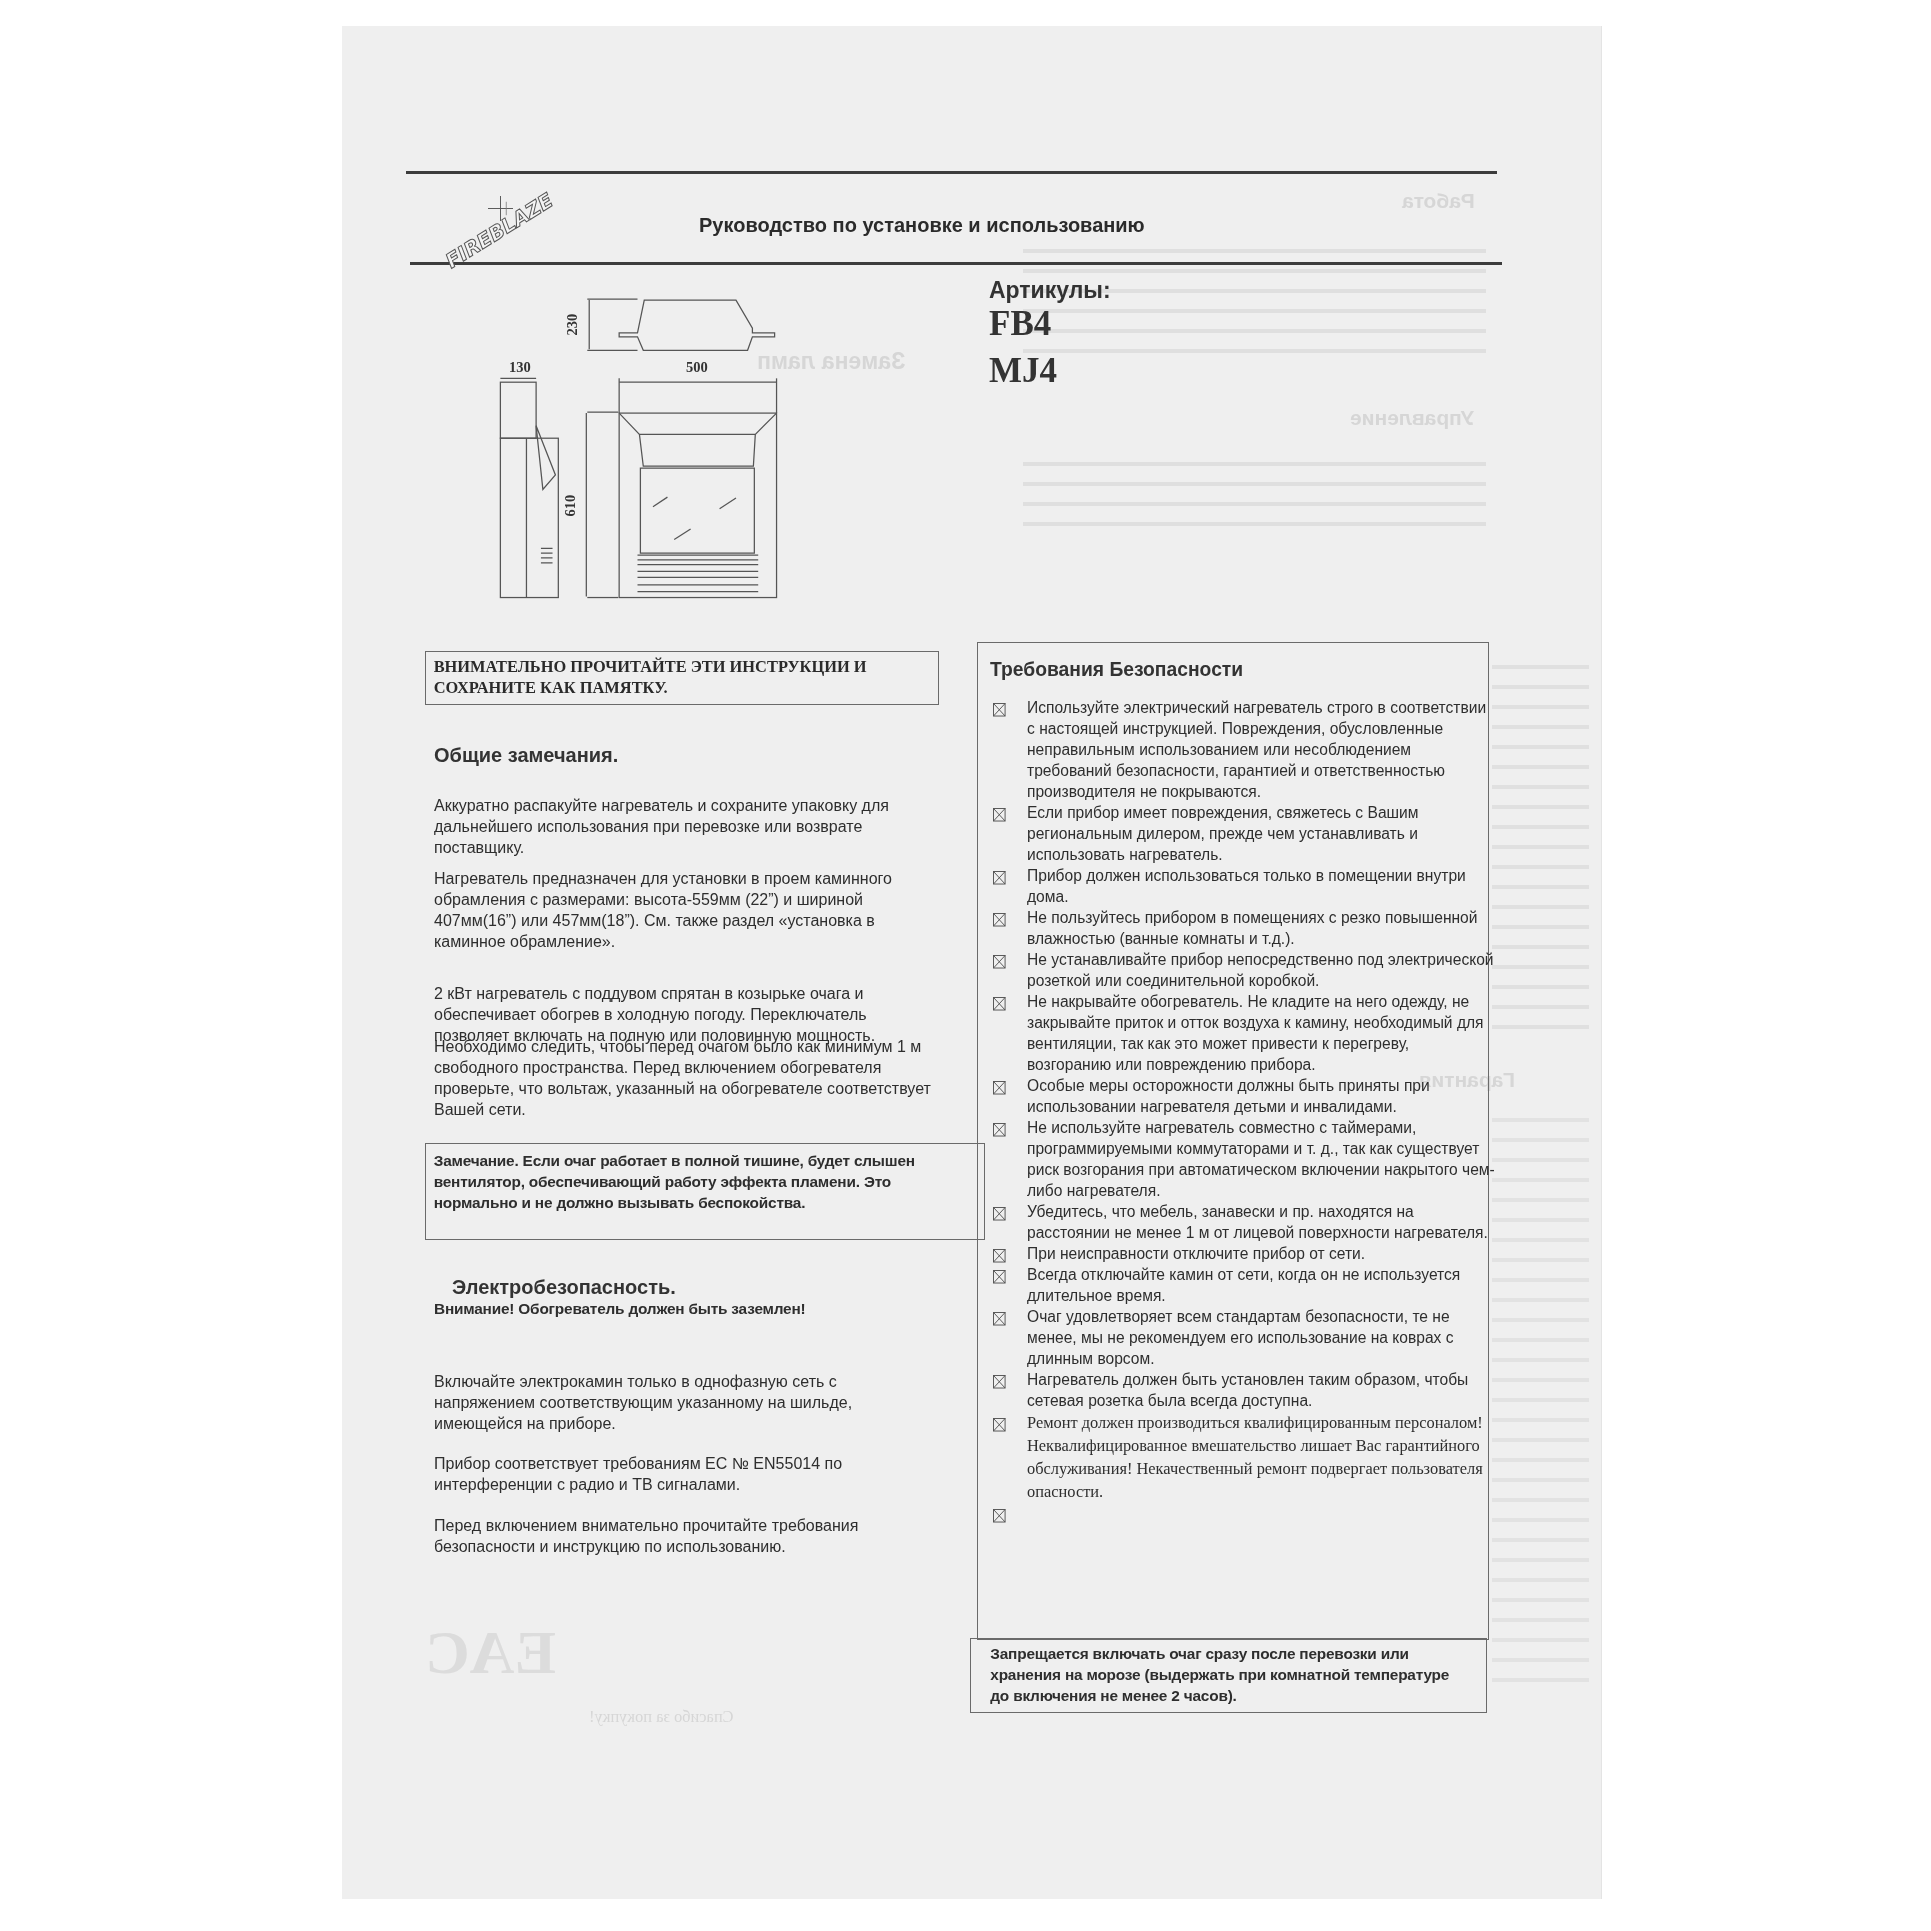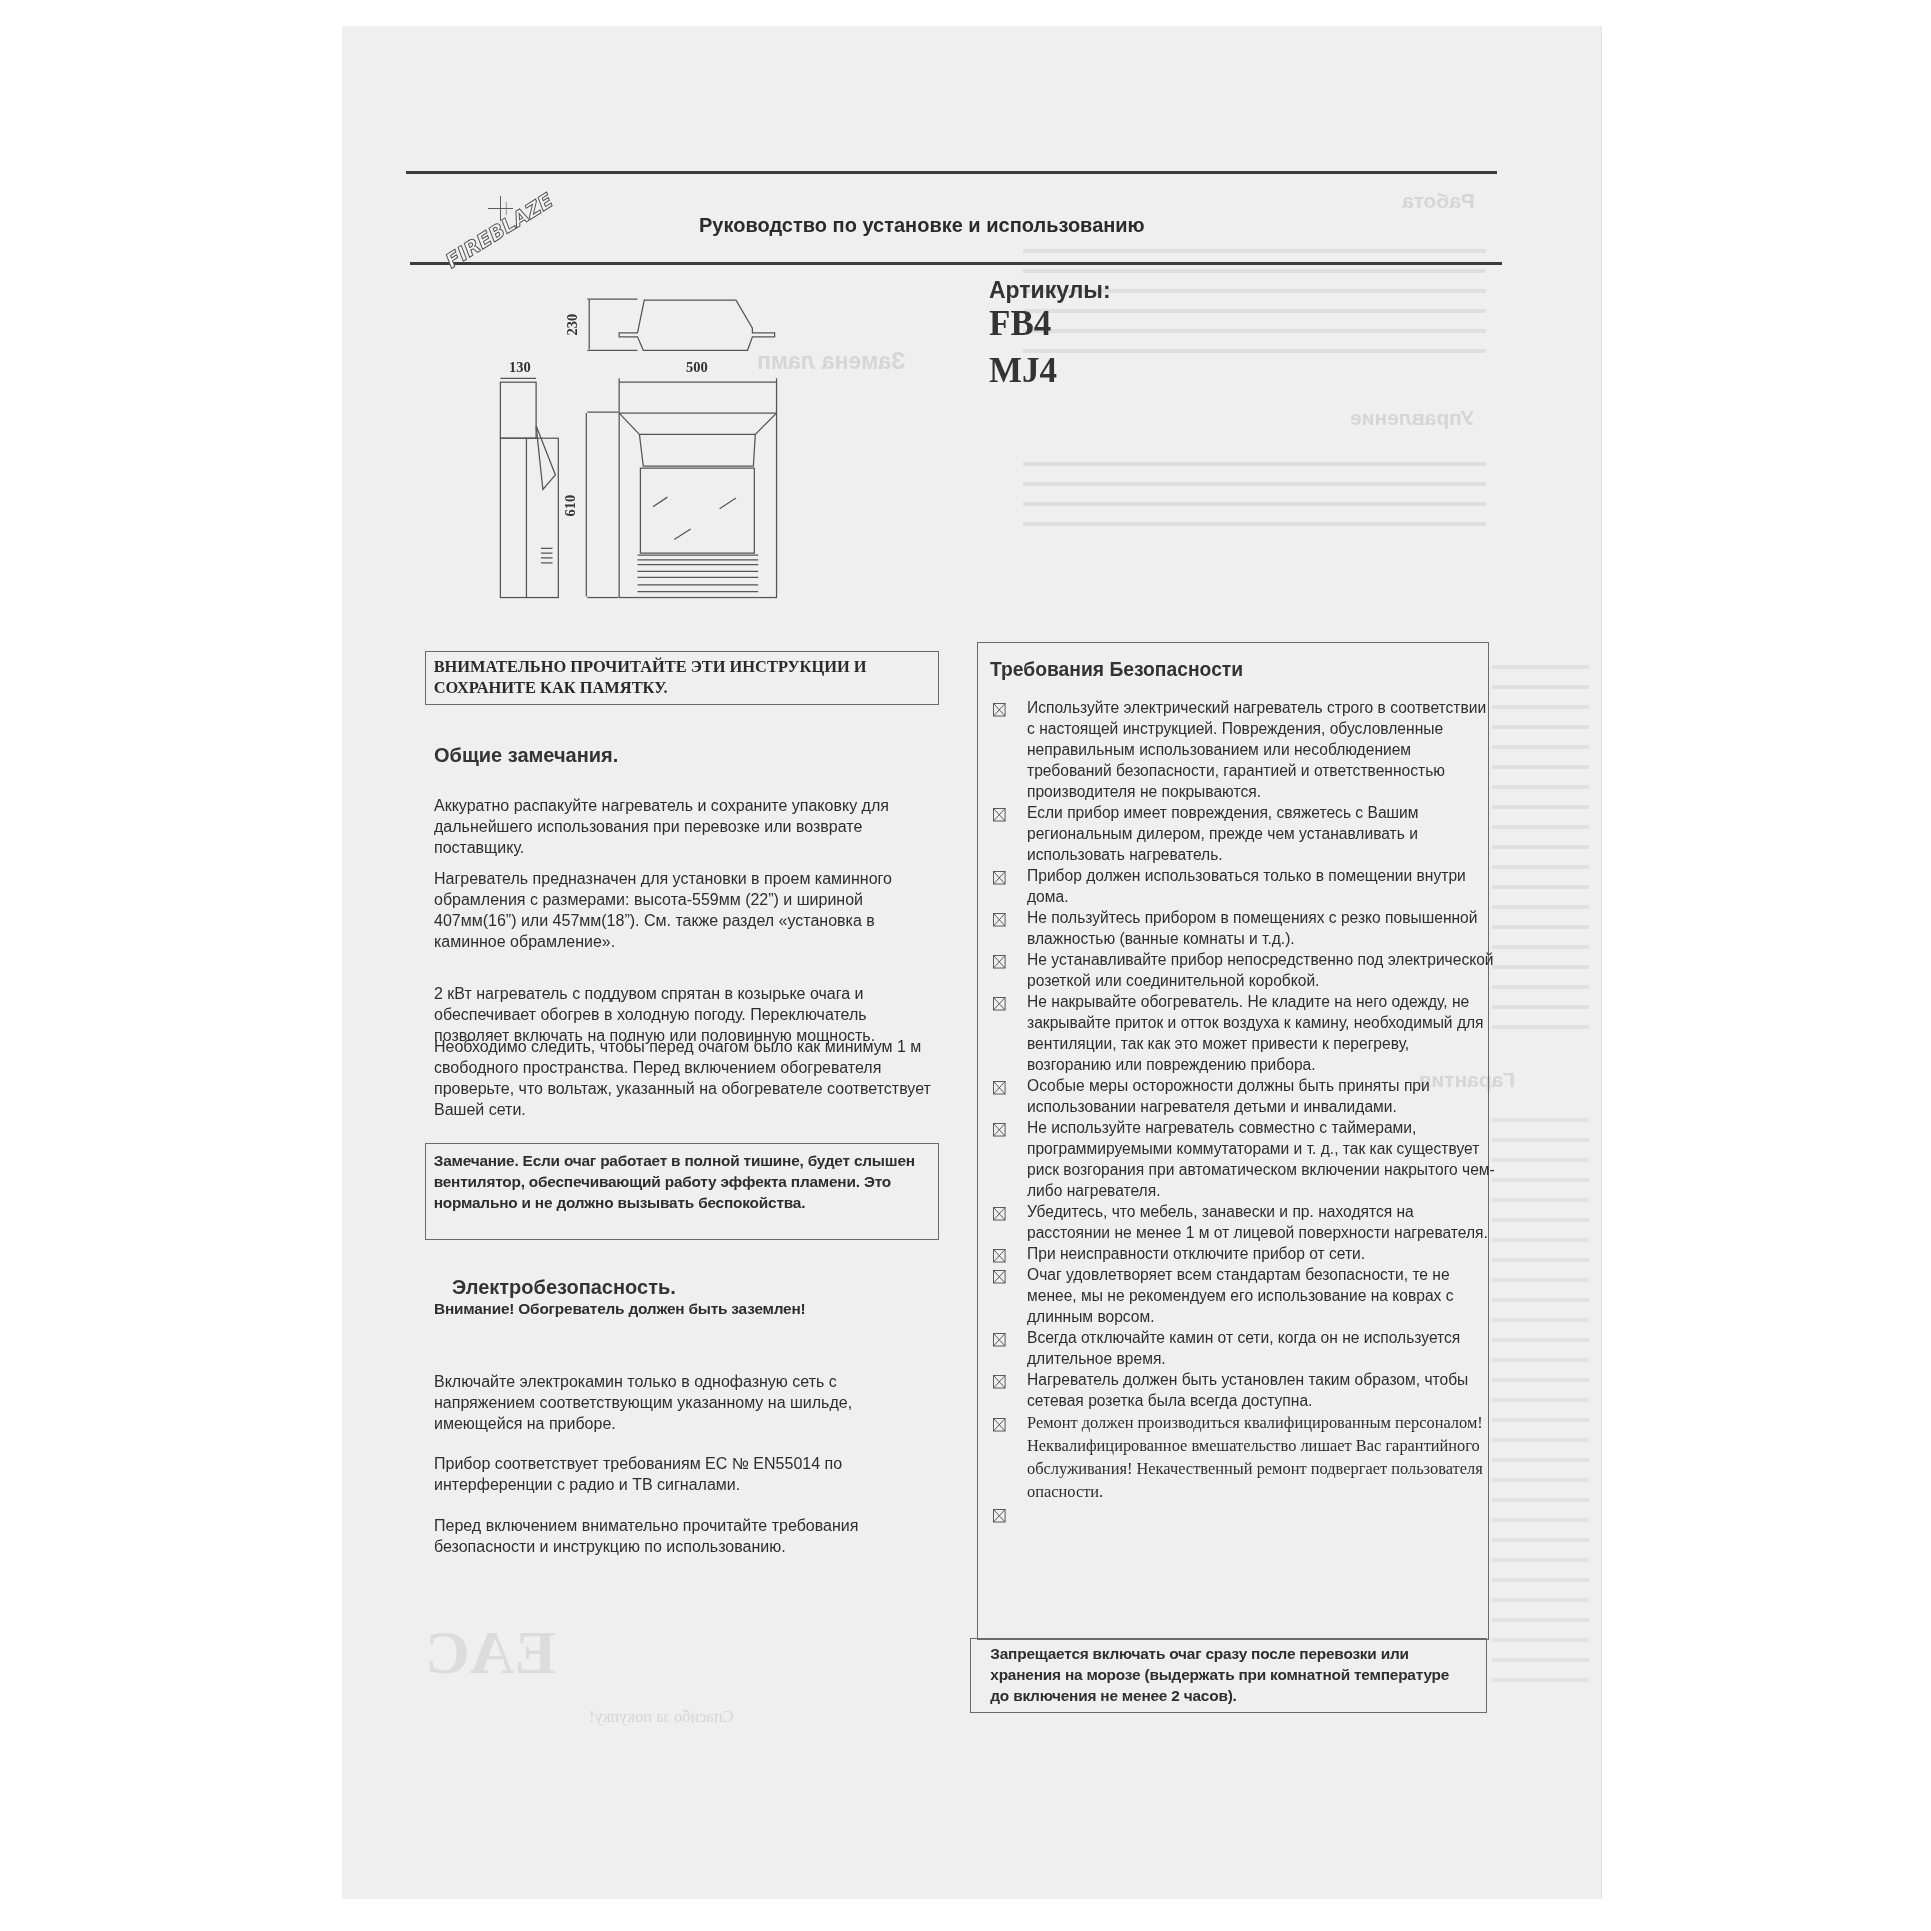--- a/index.html
+++ b/index.html
@@ -133,21 +133,21 @@
   <div class="serif-caps">ВНИМАТЕЛЬНО ПРОЧИТАЙТЕ ЭТИ ИНСТРУКЦИИ И СОХРАНИТЕ КАК ПАМЯТКУ.</div>
 </div>
 
 <div class="h2" style="left:434px;top:744px;">Общие замечания.</div>
 
 <div class="para" style="top:795px;"> Аккуратно распакуйте нагреватель и сохраните упаковку для дальнейшего использования при перевозке или возврате поставщику.</div>
 <div class="para" style="top:868px;"> Нагреватель предназначен для установки в проем каминного обрамления с размерами: высота-559мм (22”) и шириной 407мм(16”) или 457мм(18”). См. также раздел «установка в каминное обрамление».</div>
 <div class="para" style="top:963px;margin-top:20px;"> 2 кВт нагреватель с поддувом спрятан в козырьке очага и обеспечивает обогрев в холодную погоду. Переключатель позволяет включать на полную или половинную мощность.</div>
 <div class="para" style="top:1036px;"> Необходимо следить, чтобы перед очагом было как минимум 1 м свободного пространства. Перед включением обогревателя проверьте, что вольтаж, указанный на обогревателе соответствует Вашей сети.</div>
 
-<div class="box" style="left:425px;top:1143px;width:514px;height:97px;padding:5.8px 7.7px;">
+<div class="box" style="left:425px;top:1143px;width:560px;height:97px;padding:5.8px 7.7px;">
   <div class="note-text">Замечание.   Если очаг работает в полной тишине, будет слышен вентилятор, обеспечивающий работу эффекта пламени.    Это нормально и не должно вызывать беспокойства.</div>
 </div>
 
 <div class="h2" style="left:452px;top:1276px;">Электробезопасность.</div>
 <div class="abs warn-text" style="left:434px;top:1298px;">Внимание! Обогреватель должен быть заземлен!</div>
 
 <div class="para" style="top:1371px;"> Включайте электрокамин только в однофазную сеть с напряжением соответствующим указанному на шильде, имеющейся на приборе.</div>
 <div class="para" style="top:1453px;"> Прибор соответствует требованиям ЕС № EN55014 по интерференции с радио и ТВ сигналами.</div>
 <div class="para" style="top:1515px;">  Перед включением внимательно прочитайте требования безопасности и инструкцию по использованию.</div>
 
@@ -191,25 +191,25 @@
           <rect x="0.5" y="0.5" width="12" height="13" fill="none" stroke="#555"></rect>
           <path d="M0.5 0.5 L12.5 13.5 M12.5 0.5 L0.5 13.5" stroke="#555"></path>
         </svg></span><span>Убедитесь, что мебель, занавески и пр. находятся на расстоянии не менее 1 м от лицевой поверхности нагревателя.</span></li>
   <li class="safety-item"><span class="cbx"><svg width="12.6" height="13.5" viewBox="0 0 13 14">
           <rect x="0.5" y="0.5" width="12" height="13" fill="none" stroke="#555"></rect>
           <path d="M0.5 0.5 L12.5 13.5 M12.5 0.5 L0.5 13.5" stroke="#555"></path>
         </svg></span><span>При неисправности отключите прибор от сети.</span></li>
   <li class="safety-item"><span class="cbx"><svg width="12.6" height="13.5" viewBox="0 0 13 14">
           <rect x="0.5" y="0.5" width="12" height="13" fill="none" stroke="#555"></rect>
           <path d="M0.5 0.5 L12.5 13.5 M12.5 0.5 L0.5 13.5" stroke="#555"></path>
+        </svg></span><span>Всегда отключайте камин от сети, когда он не используется длительное время.</span></li>
+  <li class="safety-item"><span class="cbx"><svg width="12.6" height="13.5" viewBox="0 0 13 14">
+          <rect x="0.5" y="0.5" width="12" height="13" fill="none" stroke="#555"></rect>
+          <path d="M0.5 0.5 L12.5 13.5 M12.5 0.5 L0.5 13.5" stroke="#555"></path>
         </svg></span><span>Очаг удовлетворяет всем стандартам безопасности, те не менее, мы не рекомендуем его использование на коврах с длинным ворсом.</span></li>
-  <li class="safety-item"><span class="cbx"><svg width="12.6" height="13.5" viewBox="0 0 13 14">
-          <rect x="0.5" y="0.5" width="12" height="13" fill="none" stroke="#555"></rect>
-          <path d="M0.5 0.5 L12.5 13.5 M12.5 0.5 L0.5 13.5" stroke="#555"></path>
-        </svg></span><span>Всегда отключайте камин от сети, когда он не используется длительное время.</span></li>
   <li class="safety-item"><span class="cbx"><svg width="12.6" height="13.5" viewBox="0 0 13 14">
           <rect x="0.5" y="0.5" width="12" height="13" fill="none" stroke="#555"></rect>
           <path d="M0.5 0.5 L12.5 13.5 M12.5 0.5 L0.5 13.5" stroke="#555"></path>
         </svg></span><span>Нагреватель должен быть установлен таким образом, чтобы сетевая розетка была всегда доступна.</span></li>
   <li class="safety-item serif"><span class="cbx"><svg width="12.6" height="13.5" viewBox="0 0 13 14">
           <rect x="0.5" y="0.5" width="12" height="13" fill="none" stroke="#555"></rect>
           <path d="M0.5 0.5 L12.5 13.5 M12.5 0.5 L0.5 13.5" stroke="#555"></path>
         </svg></span><span>Ремонт должен производиться квалифицированным персоналом! Неквалифицированное вмешательство лишает Вас гарантийного обслуживания! Некачественный ремонт подвергает пользователя опасности.</span></li>
   <li class="safety-item" style="height:21px;"><span class="cbx"><svg width="12.6" height="13.5" viewBox="0 0 13 14">
           <rect x="0.5" y="0.5" width="12" height="13" fill="none" stroke="#555"></rect>

